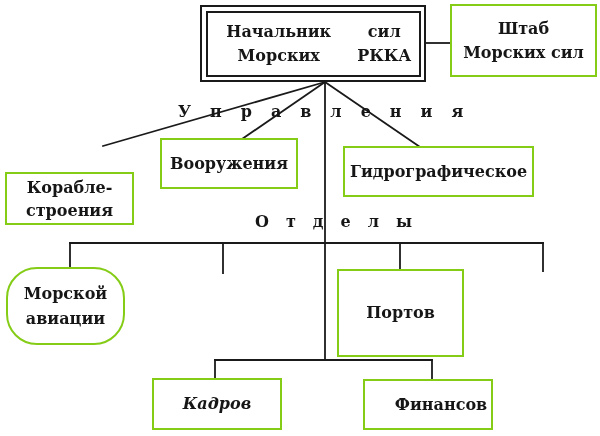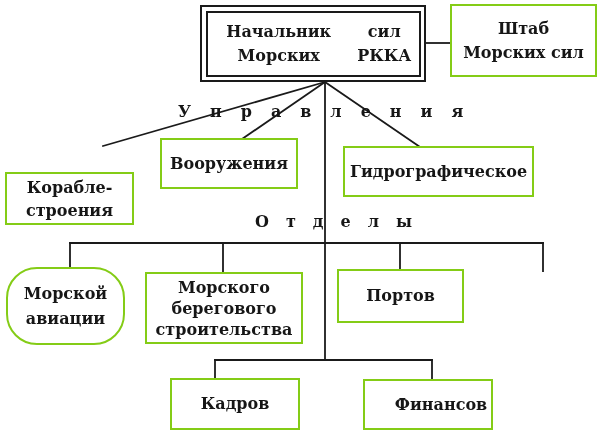--- a/index.html
+++ b/index.html
@@ -66,23 +66,23 @@
   #label-upravleniya { left: 178px; top: 101px; letter-spacing: 19px; }
   #label-otdely      { left: 255px; top: 211px; letter-spacing: 17px; }
 
   #box-head     { left: 200px; top: 5px;   width: 226px; height: 77px; }
   #box-staff    { left: 450px; top: 4px;   width: 147px; height: 73px; line-height: 24px; }
   #box-korable  { left: 5px;   top: 145px; width: 129px; height: 53px; line-height: 23px; margin-top: 27px; }
   #box-vooruzh  { left: 160px; top: 138px; width: 138px; height: 51px; }
   #box-gidro    { left: 343px; top: 146px; width: 191px; height: 51px; text-align: right; }
   #box-aviatsii { left: 6px;   top: 267px; width: 119px; height: 78px; line-height: 25px; border-radius: 31px; }
   #box-bereg    { left: 145px; top: 272px; width: 158px; height: 72px; line-height: 21px; }
-  #box-portov   { left: 337px; top: 269px; width: 127px; height: 54px; }
+  #box-portov   { left: 337px; top: 269px; width: 127px; height: 88px; }
   #box-vmuz     { left: 480px; top: 270px; width: 113px; height: 72px; }
-  #box-kadrov   { left: 170px; top: 378px; width: 130px; height: 52px; }
+  #box-kadrov   { left: 152px; top: 378px; width: 130px; height: 52px; font-style: italic; }
   #box-finansov { left: 363px; top: 379px; width: 130px; height: 51px; padding-left: 26px; }
 </style>
 </head>
 <body>
 
 <div class="stage">
 
   <svg class="wires" viewBox="0 0 600 436">
     <line x1="426" y1="43" x2="451" y2="43"></line>
     <line x1="325" y1="82" x2="103" y2="146"></line>
@@ -126,25 +126,20 @@
     <div class="bline">Гидрографическое</div>
   </div>
 
   <div class="group-label" id="label-otdely">Отделы</div>
 
   <div class="box" id="box-aviatsii">
     <div class="bline">Морской</div>
     <div class="bline">авиации</div>
   </div>
 
-  <div class="box" id="box-bereg">
-    <div class="bline">Морского</div>
-    <div class="bline">берегового</div>
-    <div class="bline">строительства</div>
-  </div>
 
   <div class="box" id="box-portov">
     <div class="bline">Портов</div>
   </div>
 
 
   <div class="box" id="box-kadrov">
     <div class="bline">Кадров</div>
   </div>
 

